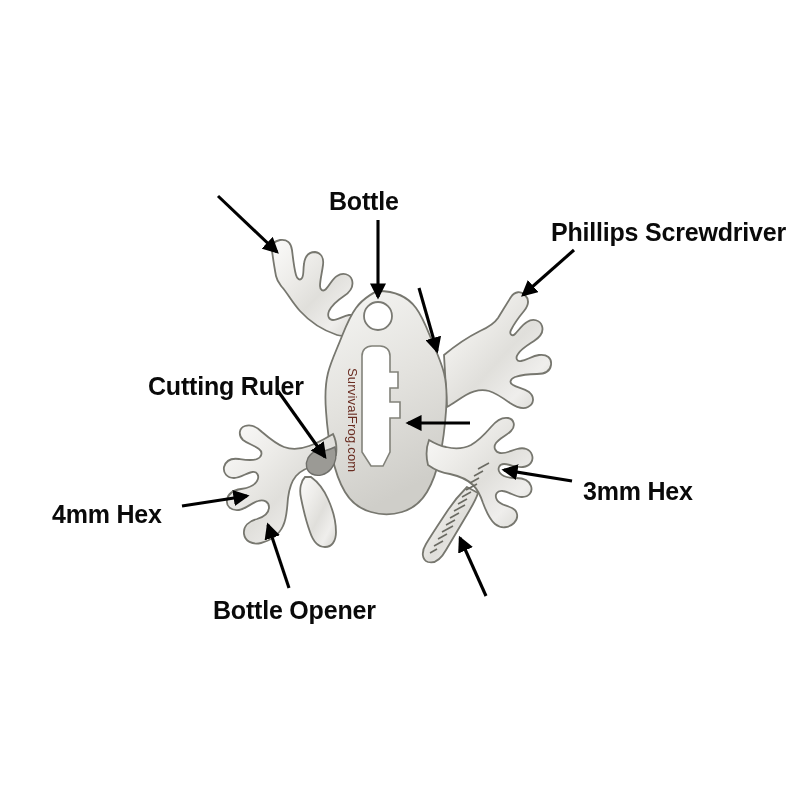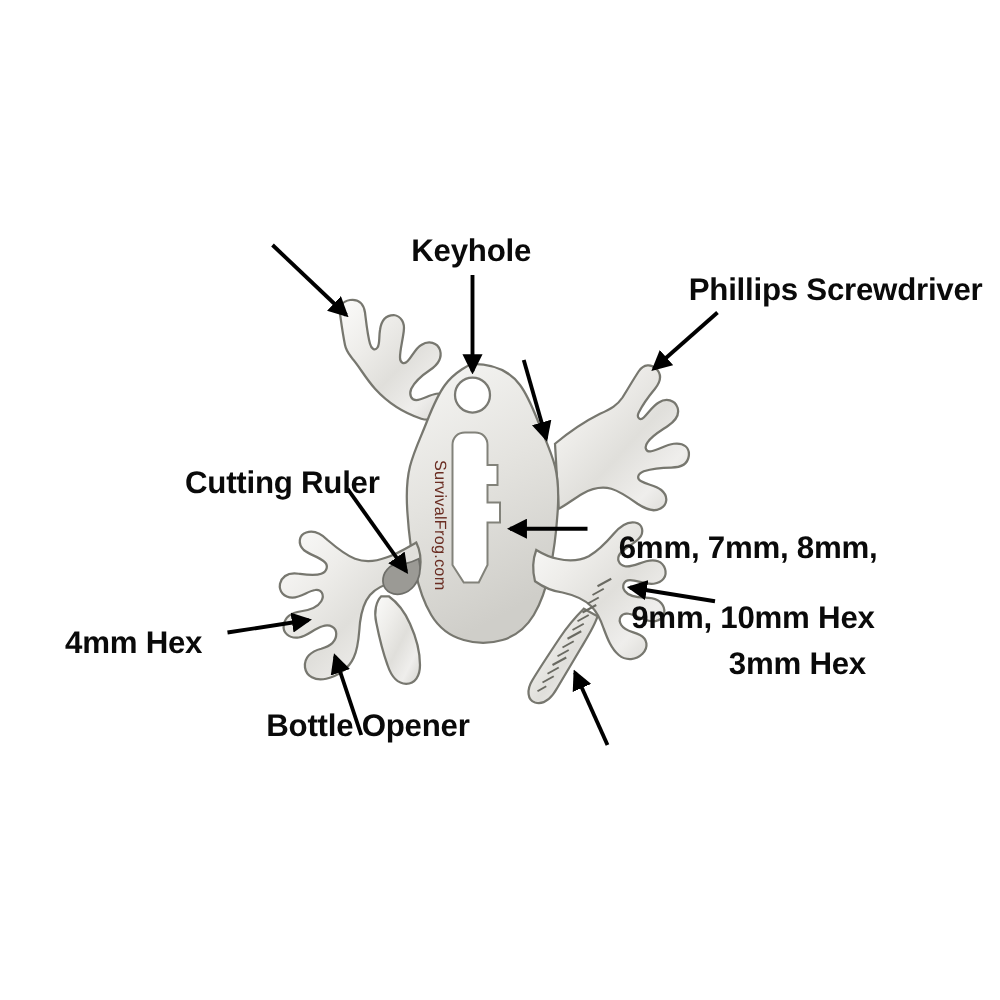--- a/index.html
+++ b/index.html
@@ -252,32 +252,28 @@
       <line x1="278" y1="391" x2="325" y2="457" marker-end="url(#arrowHead)"></line>
       <line x1="470" y1="423" x2="408" y2="423" marker-end="url(#arrowHead)"></line>
       <line x1="572" y1="481" x2="504" y2="470" marker-end="url(#arrowHead)"></line>
       <line x1="182" y1="506" x2="247" y2="496" marker-end="url(#arrowHead)"></line>
       <line x1="289" y1="588" x2="268" y2="525" marker-end="url(#arrowHead)"></line>
       <line x1="486" y1="596" x2="460" y2="538" marker-end="url(#arrowHead)"></line>
     </g>
   </svg>
 
 
-  <div class="callout-label" style="left:329px; top:187px;">Keyhole</div>
+  <div class="callout-label" style="left:329px; top:187px;">Bottle</div>
 
   <div class="callout-label" style="left:551px; top:218px;">Phillips Screwdriver</div>
 
 
   <div class="callout-label" style="left:148px; top:372px;">Cutting Ruler</div>
 
-  <div class="callout-label" style="left:468px; top:396px;">
-    <span>6mm, 7mm, 8mm,</span><br>
-    <span style="display:inline-block; margin-left:10px;">9mm, 10mm Hex</span>
-  </div>
-
-  <div class="callout-label" style="left:583px; top:477px;margin-top:40px;">3mm Hex</div>
+
+  <div class="callout-label" style="left:583px; top:477px;">3mm Hex</div>
 
   <div class="callout-label" style="left:52px;  top:500px;text-align:center;">4mm Hex</div>
 
-  <div class="callout-label" style="left:213px; top:567px;">Bottle Opener</div>
+  <div class="callout-label" style="left:213px; top:596px;">Bottle Opener</div>
 
 
 </div>
 
 </body></html>

